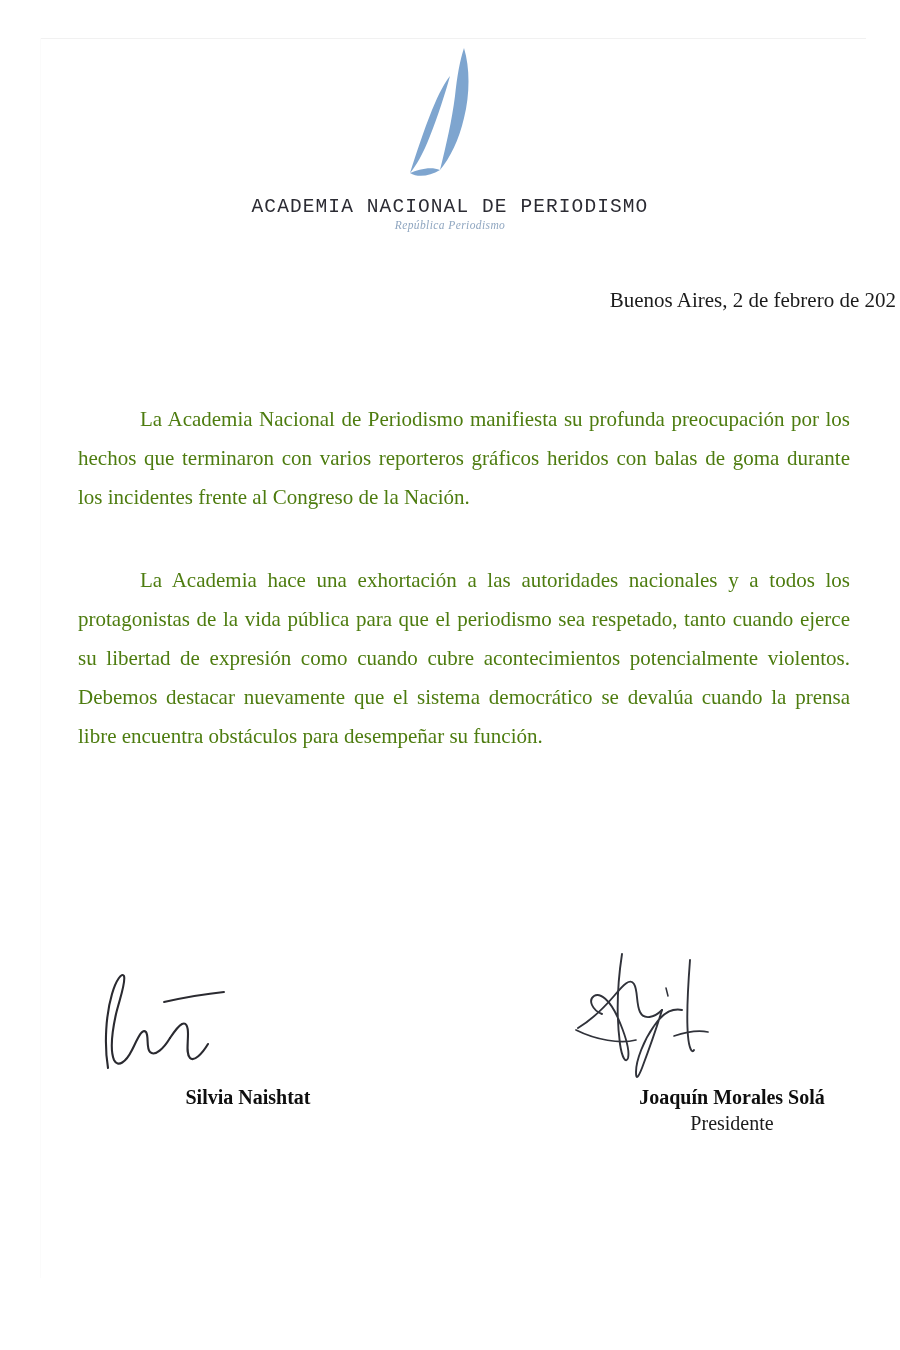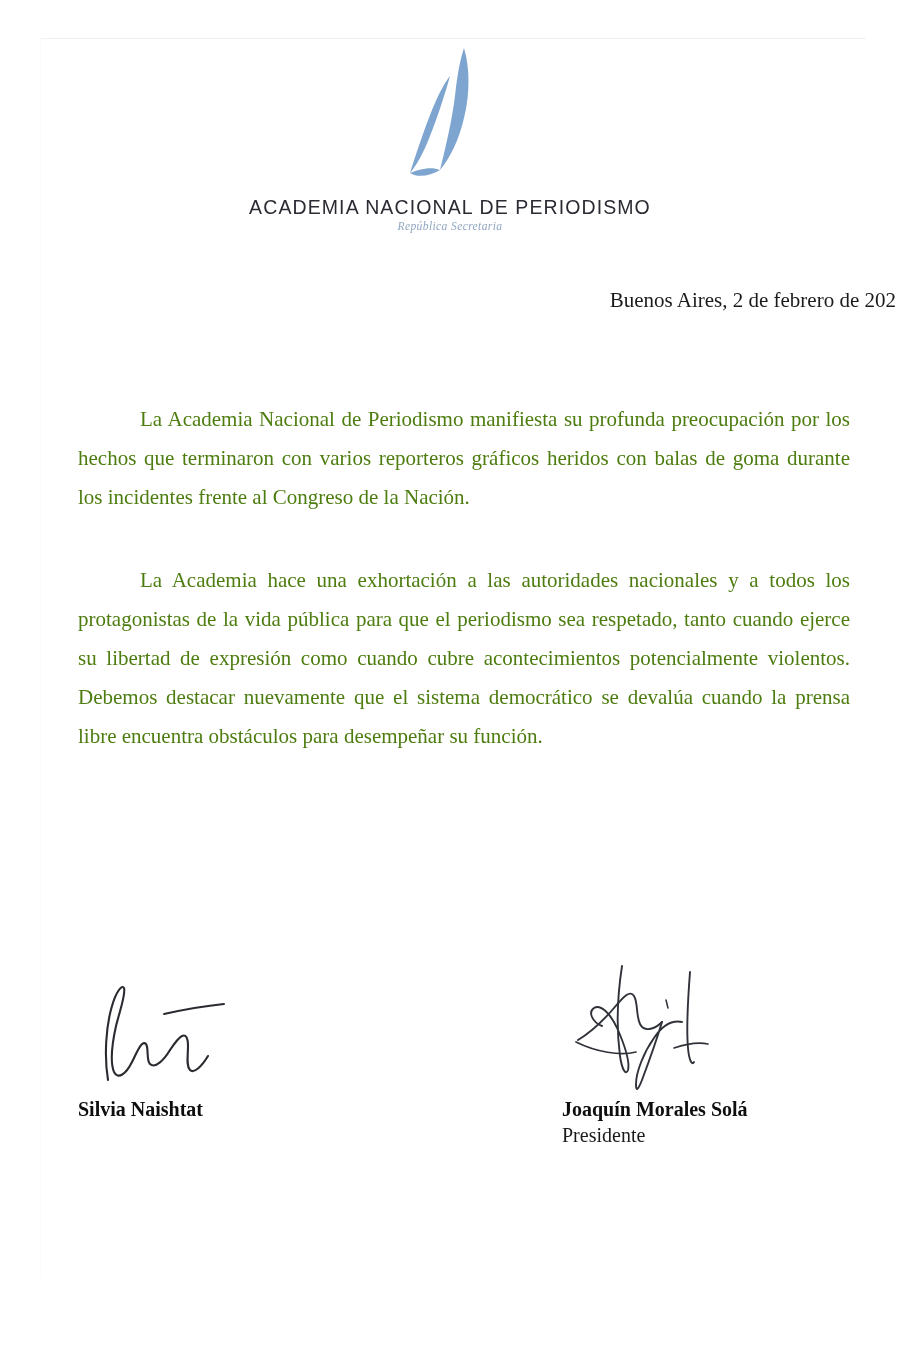--- a/index.html
+++ b/index.html
@@ -44,21 +44,21 @@
     text-align: center;
   }
   .logo-mark {
     width: 120px;
     height: 150px;
     margin: 0 auto;
     display: block;
   }
   .org-name {
     margin-top: 4px;
-    font-family: Liberation Sans, sans-serif;
+    font-family: Liberation Mono, monospace;
     font-size: 19.5px;
     letter-spacing: 1.1px;
     color: #2b2b33;
     white-space: nowrap;
   }
   .org-sub {
     margin-top: 1px;
     font-family: "Liberation Serif", "DejaVu Serif", serif;
     font-style: italic;
     font-size: 11.5px;
@@ -101,22 +101,23 @@
   
   .sig-area {
     position: absolute;
     left: 78px;
     top: 940px;
     width: 772px;
     height: 220px;
   }
   .sig-col {
     position: absolute;
-    top: 12px;
+    top: 0;
     width: 340px;
+    text-align: center;
   }
   .sig-col.left  { left: 0; }
   .sig-col.right { left: 484px; }
 
   .sig-mark {
     height: 145px;
     position: relative;
   }
   .sig-mark svg { display: block; }
 
@@ -148,21 +149,21 @@
 
       <path d="M74 6 C80 26 80 52 74 76 C69 98 60 116 50 128 C56 104 62 78 65 54 C67 34 70 18 74 6 Z" fill="#7ea5cf"></path>
 
       <path d="M60 34 C55 52 48 74 40 94 C33 112 26 124 20 131 C26 112 34 88 42 68 C49 51 55 40 60 34 Z" fill="#7ea5cf"></path>
 
       <path d="M20 131 C28 128 40 124 50 128 C40 134 28 136 20 131 Z" fill="#7ea5cf"></path>
     </svg>
 
     <div class="org-name">ACADEMIA NACIONAL DE PERIODISMO</div>
 
-    <div class="org-sub">República Secretaria</div>
+    <div class="org-sub">República Periodismo</div>
   </div>
 
   <div class="dateline">Buenos Aires, 2 de febrero de 202</div>
 
   <div class="body-block">
     <p class="para">La Academia Nacional de Periodismo manifiesta su profunda preocupación por los hechos que terminaron con varios reporteros gráficos heridos con balas de goma durante los incidentes frente al Congreso de la Nación.</p>
     <p class="para">La Academia hace una exhortación a las autoridades nacionales y a todos los protagonistas de la vida pública para que el periodismo sea respetado, tanto cuando ejerce su libertad de expresión como cuando cubre acontecimientos potencialmente violentos. Debemos destacar nuevamente que el sistema democrático se devalúa cuando la prensa libre encuentra obstáculos para desempeñar su función.</p>
   </div>
 
   <div class="sig-area">

